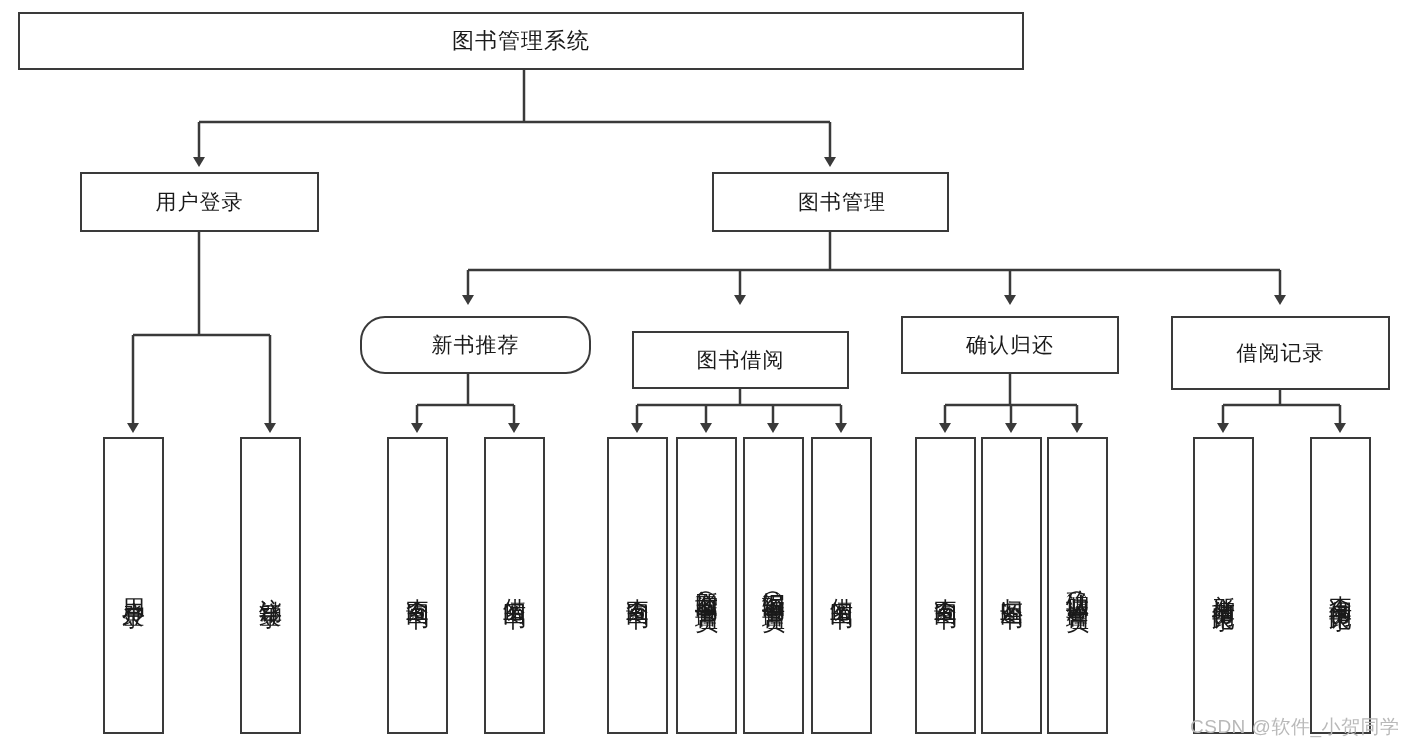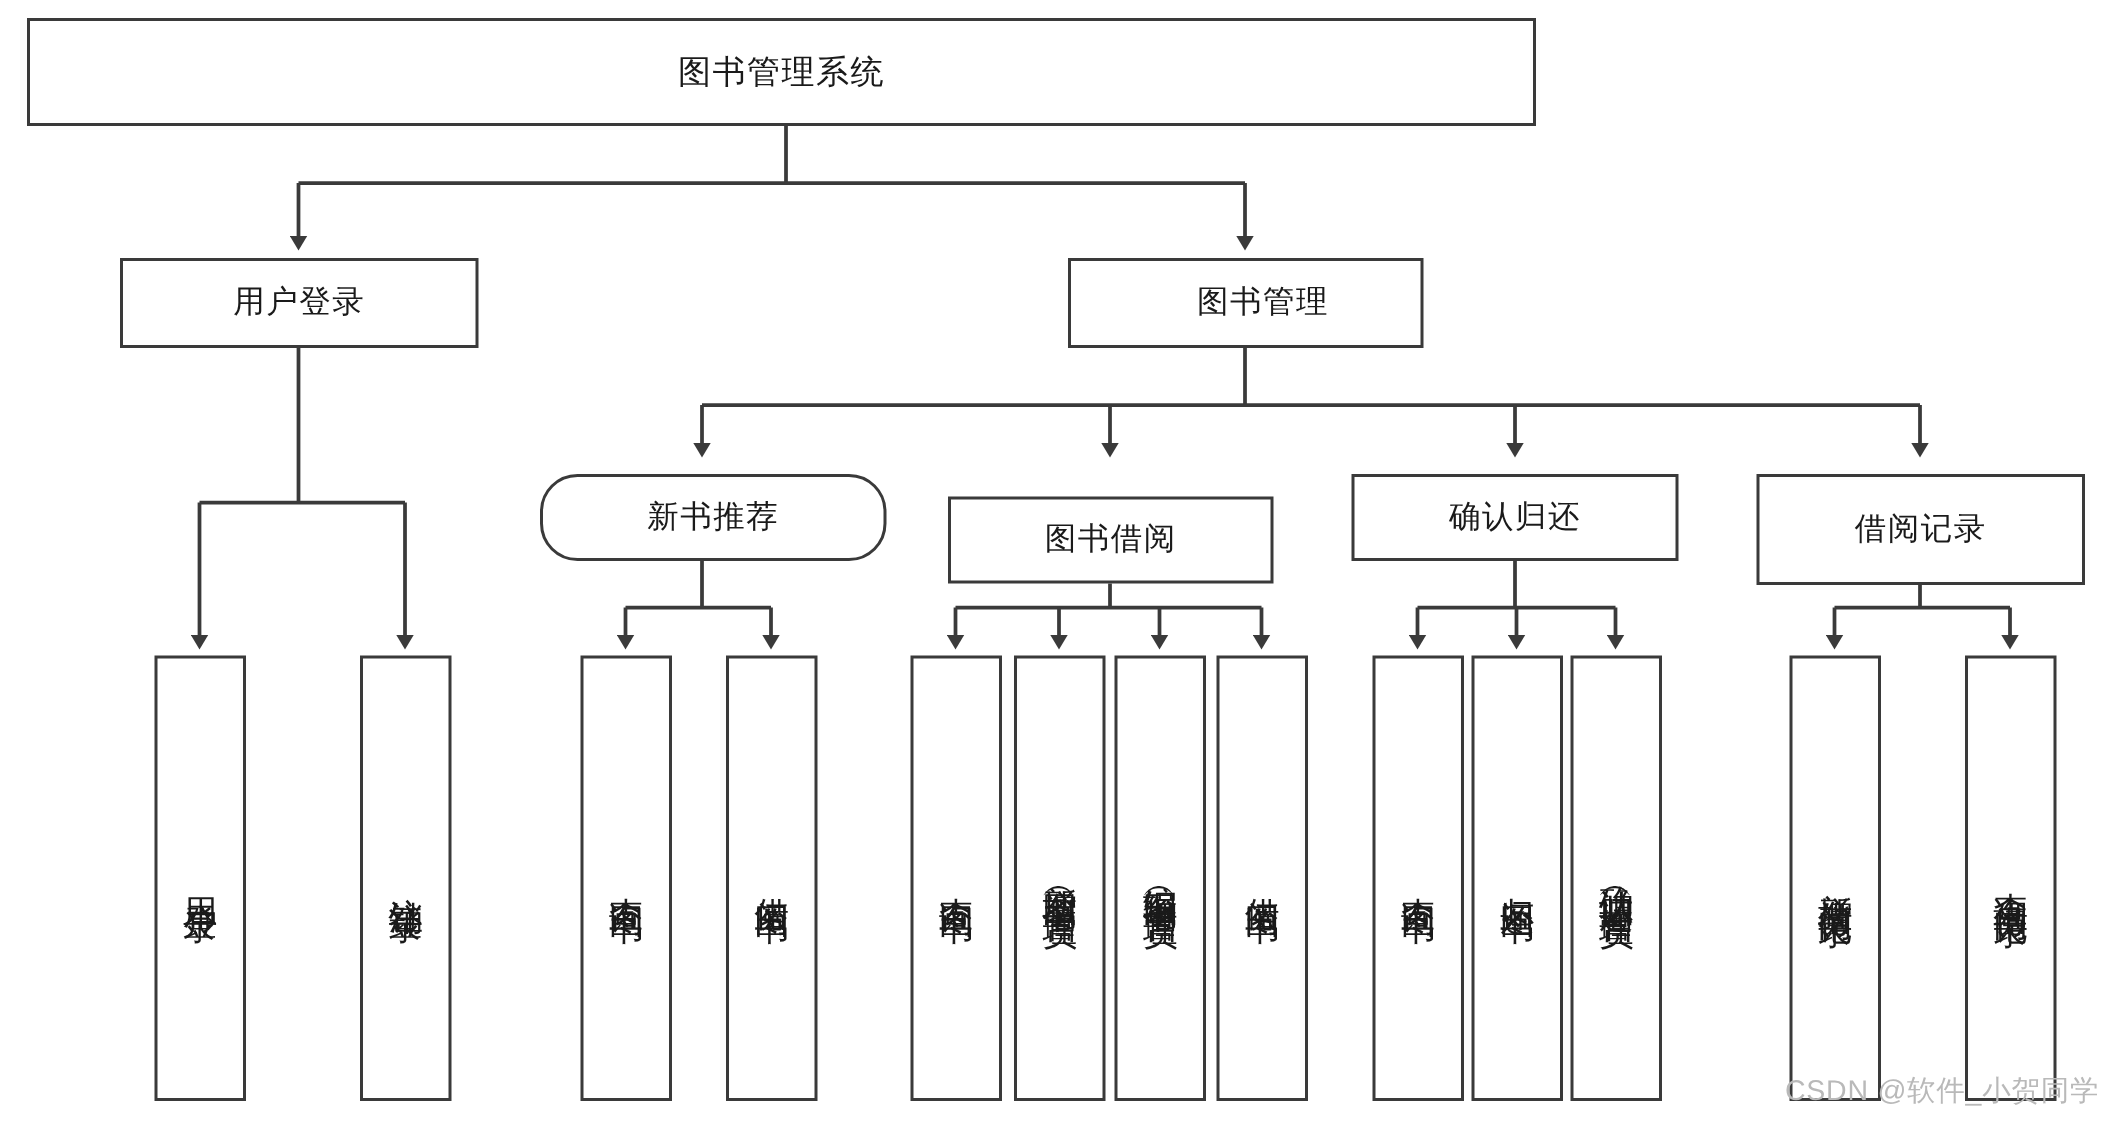--- a/index.html
+++ b/index.html
@@ -120,21 +120,21 @@
       <path d="M1011,405 L1011,424" marker-end="url(#arrow)"></path>
       <path d="M1077,405 L1077,424" marker-end="url(#arrow)"></path>
 
       <path d="M1280,374 L1280,405"></path>
       <path d="M1223,405 L1340,405"></path>
       <path d="M1223,405 L1223,424" marker-end="url(#arrow)"></path>
       <path d="M1340,405 L1340,424" marker-end="url(#arrow)"></path>
     </g>
   </svg>
 
-  <div class="node horiz root" style="left:18px; top:12px; width:1006px; height:72px;">
+  <div class="node horiz root" style="left:18px; top:12px; width:1006px; height:58px;">
     <span class="label">图书管理系统</span>
   </div>
 
   <div class="node horiz" style="left:80px; top:172px; width:239px; height:60px;">
     <span class="label">用户登录</span>
   </div>
   <div class="node horiz" style="left:712px; top:172px; width:237px; height:60px;padding-left:23px;">
     <span class="label">图书管理</span>
   </div>
 

